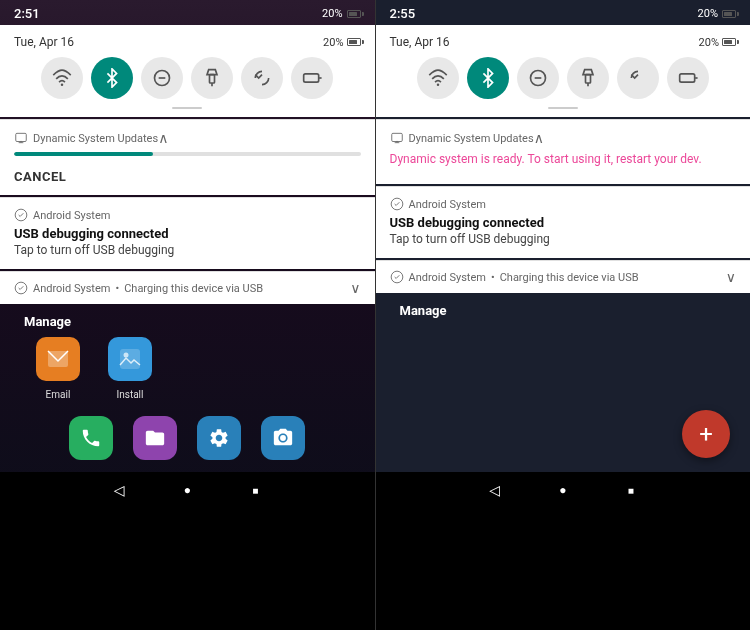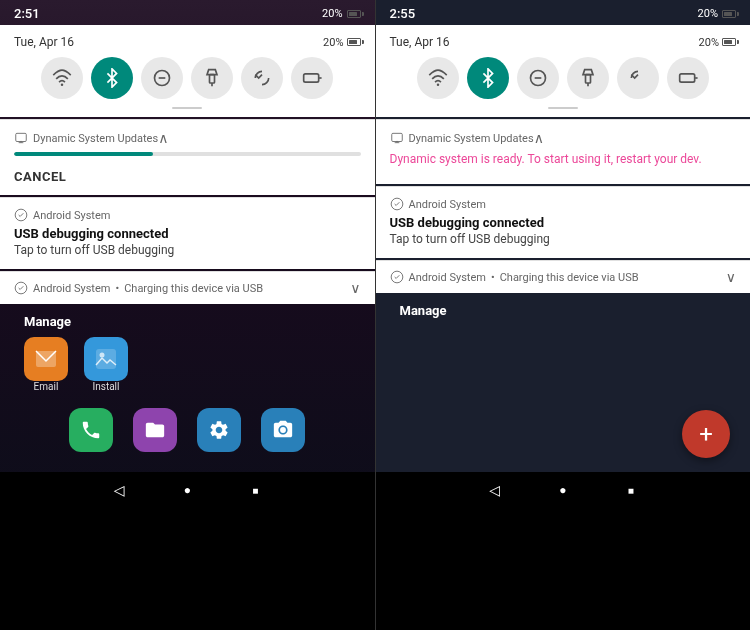--- a/index.html
+++ b/index.html
@@ -239,21 +239,22 @@
     .app-grid-row {
       display: flex;
       gap: 16px;
       margin-bottom: 8px;
     }
 
     .app-icon-item {
       display: flex;
       flex-direction: column;
       align-items: center;
-      gap: 0;
+      gap: 8px;
+      margin-left: 12px;
     }
 
     .app-icon-box {
       width: 44px;
       height: 44px;
       border-radius: 10px;
       display: flex;
       align-items: center;
       justify-content: center;
     }

